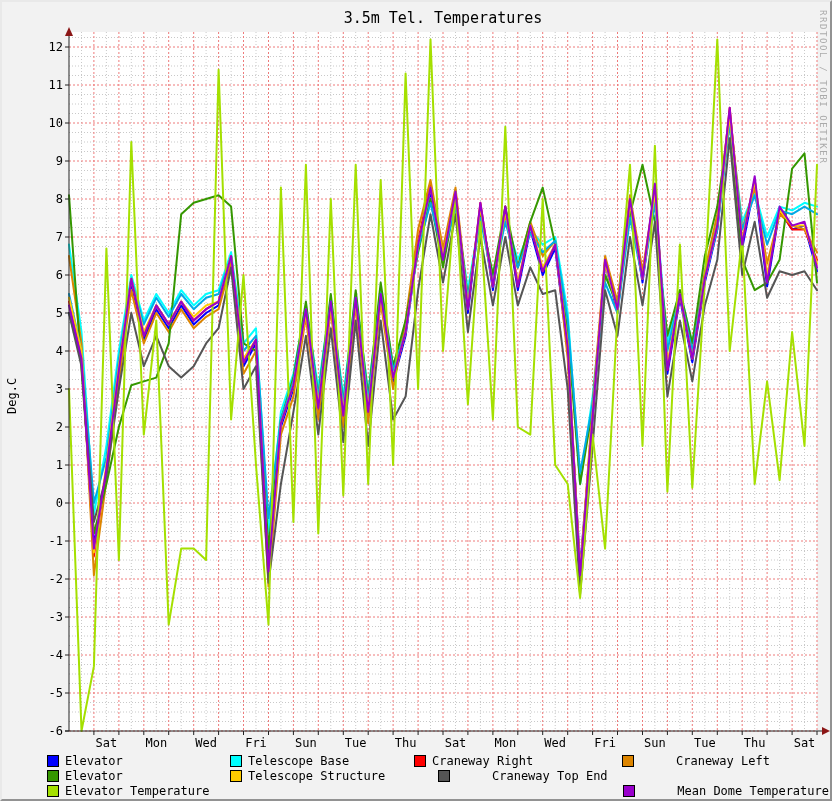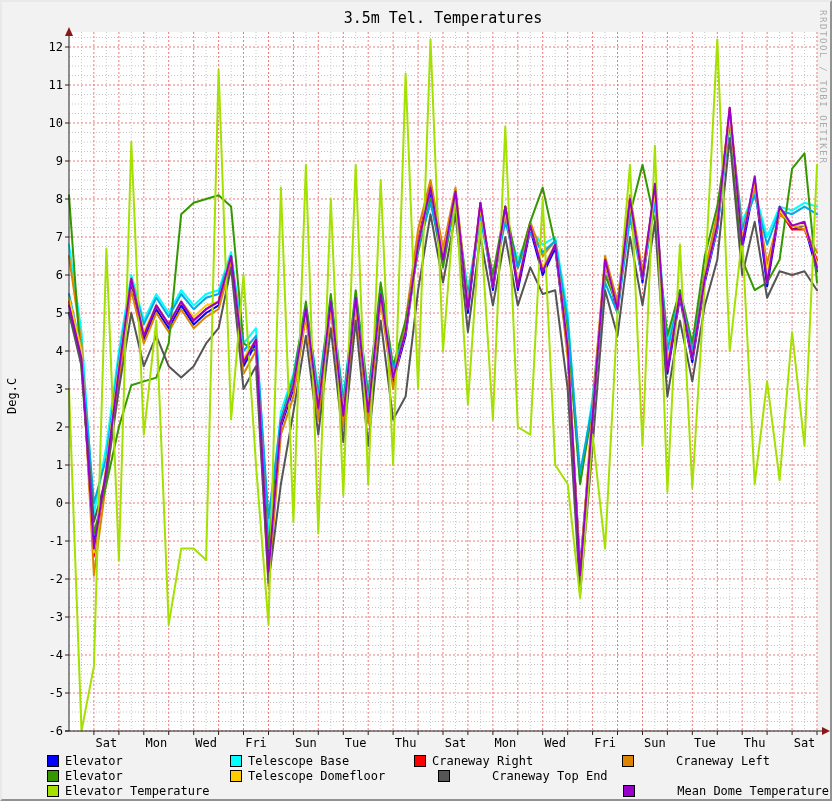--- a/index.html
+++ b/index.html
@@ -117,21 +117,21 @@
           <span>Craneway Left</span>
         </div>
       </div>
       <div class="lrow">
         <div class="lcell c0 r1">
           <span class="swatch" style="background: rgb(53, 151, 0);"></span>
           <span>Elevator</span>
         </div>
         <div class="lcell c2 r1">
           <span class="swatch" style="background: rgb(255, 204, 0);"></span>
-          <span>Telescope Domefloor</span>
+          <span>Telescope Structure</span>
         </div>
         <div class="lcell c3 r1">
           <span class="swatch" style="background: rgb(85, 85, 85);"></span>
           <span>Craneway Top End</span>
         </div>
       </div>
       <div class="lrow">
         <div class="lcell c0 r2">
           <span class="swatch" style="background: rgb(164, 224, 0);"></span>
           <span>Elevator Temperature</span>

